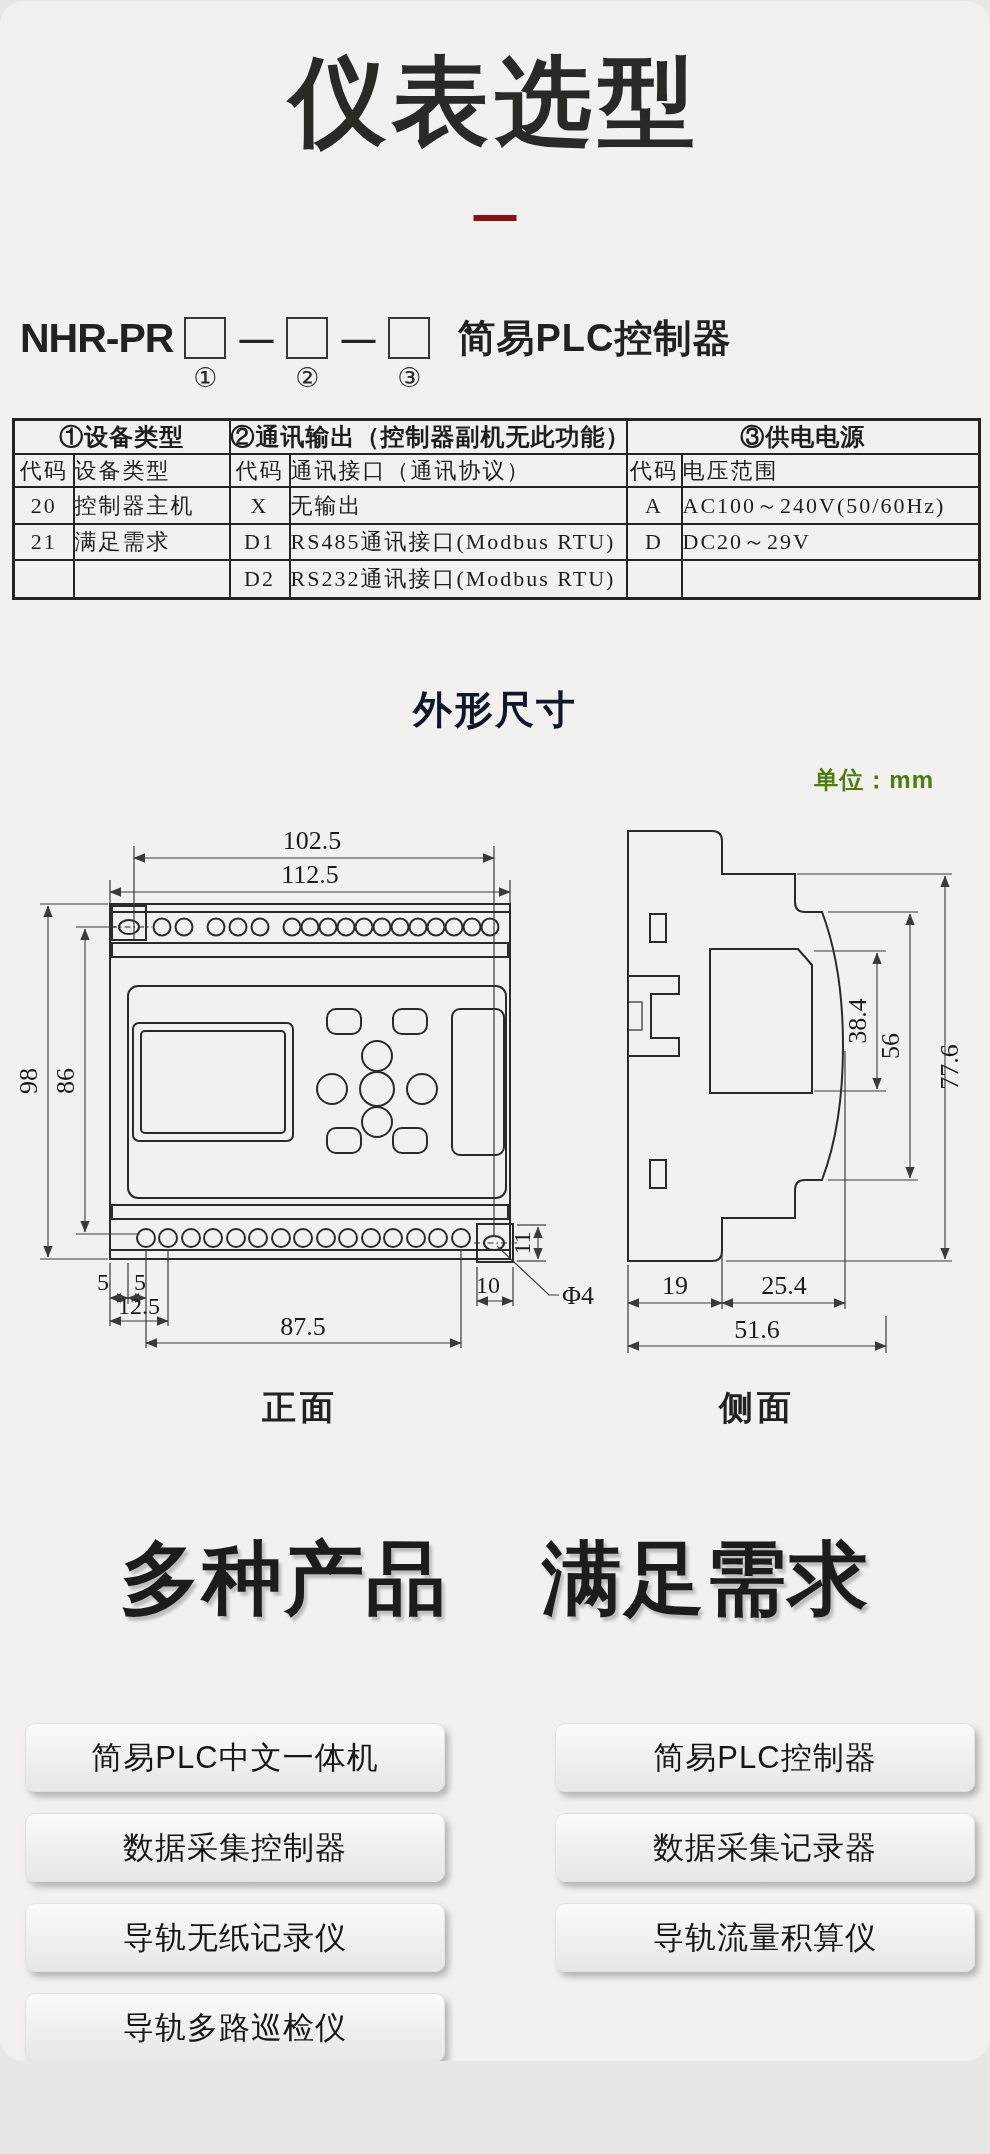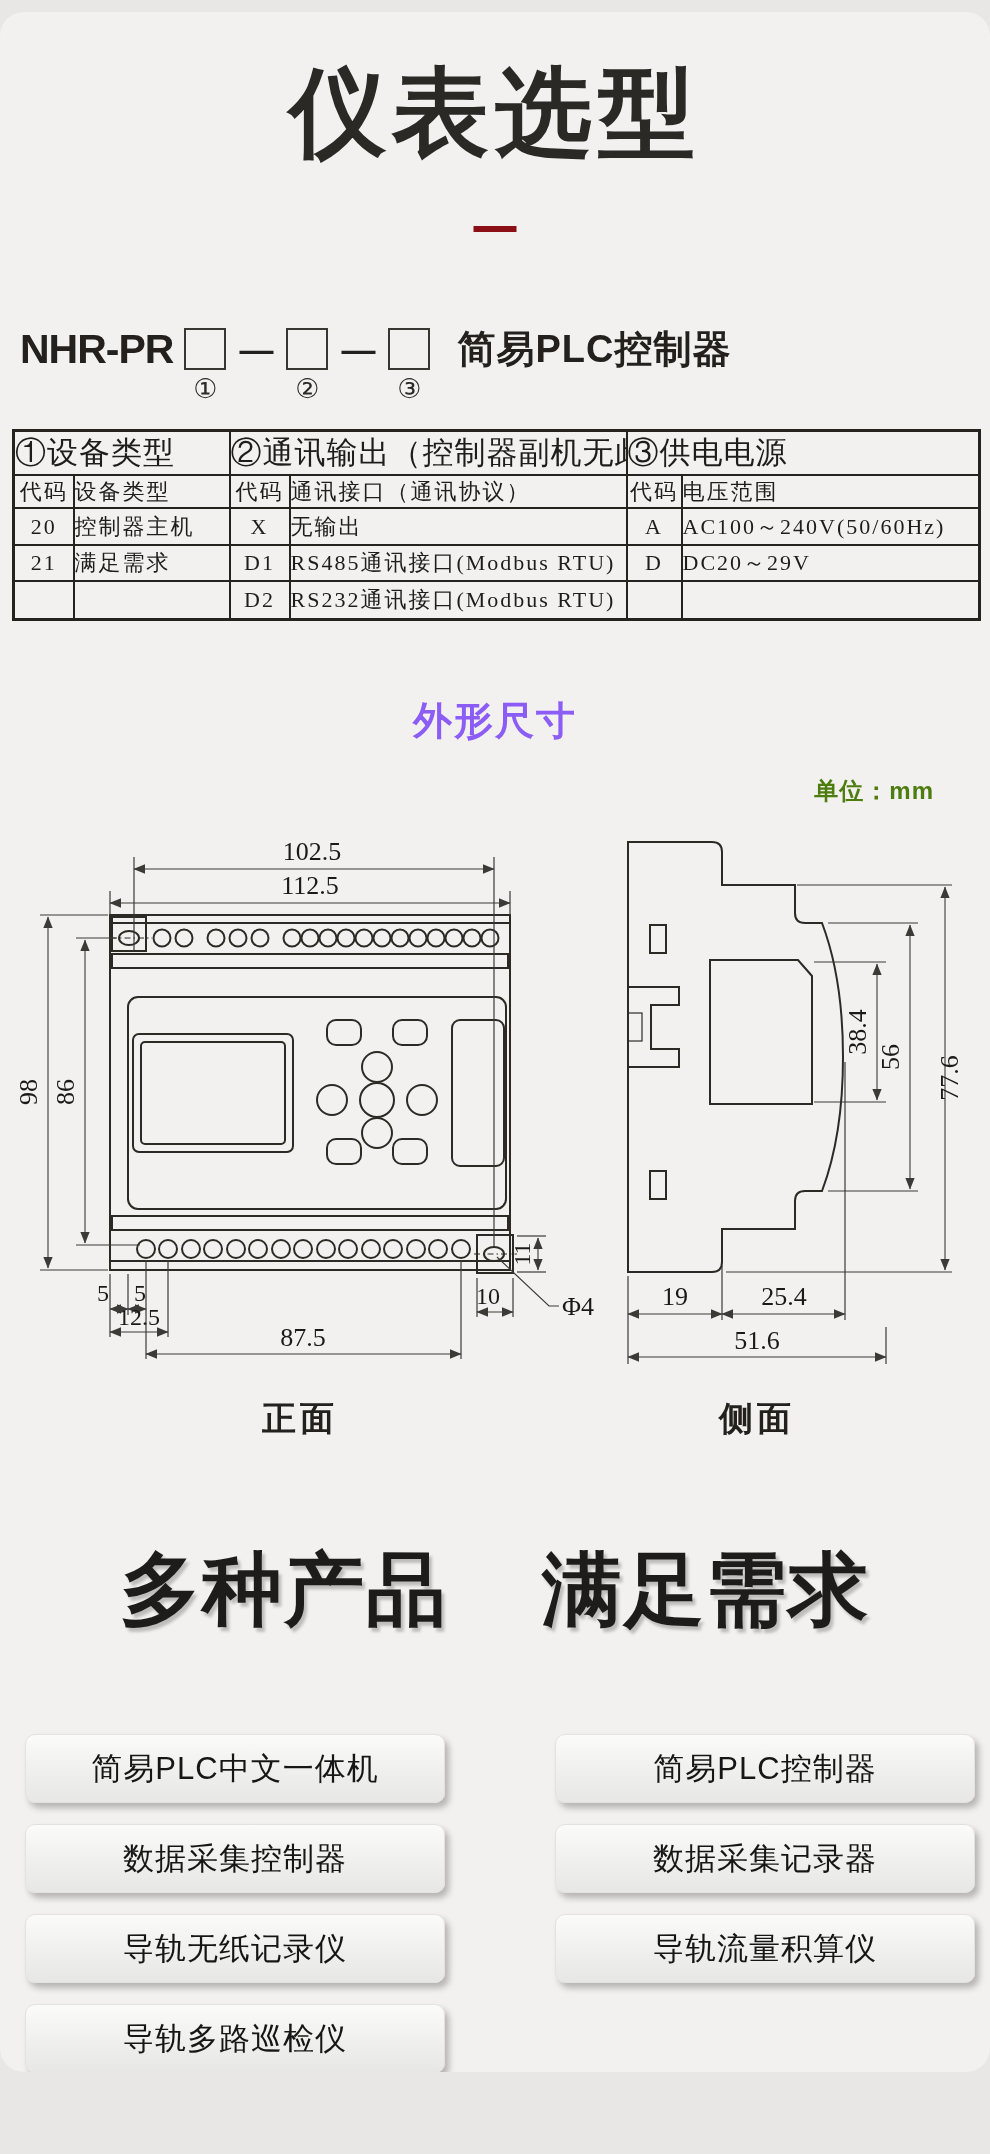--- a/index.html
+++ b/index.html
@@ -1,18 +1,18 @@
 <!DOCTYPE html>
 <html><head>
 <meta charset="utf-8">
 <style>
   html,body{margin:0;padding:0;}
   body{background:#e8e7e5;}
   .page{
-    position:relative;width:990px;height:2060px;margin:12px auto;
+    position:relative;width:990px;height:2060px;margin:1px auto;
     background:#f2f1ef;overflow:hidden;
     font-family:"Liberation Sans",sans-serif;color:#1f1d1b;border-radius:24px;
   }
   
   .page-title{
     position:absolute;top:48px;left:0;width:100%;
     text-align:center;font-size:97px;font-weight:900;letter-spacing:6px;
     color:#2b2926;margin:0;line-height:1.1;
   }
   .red-dash{
@@ -40,27 +40,27 @@
     position:absolute;top:417px;left:12px;width:966px;
     border-collapse:collapse;table-layout:fixed;
     border:3px solid #26221e;
   }
   table.sel td{border:2px solid #26221e;padding:0;overflow:hidden;white-space:nowrap;}
   tr.rh{height:29px;}
   tr.r0{height:33px;}
   tr.r1{height:37px;}
   tr.r2{height:36px;}
   tr.r3{height:38px;}
-  td.sec{font-size:31px;font-weight:400;padding-left:16px;letter-spacing:1px;}
+  td.sec{font-size:24px;font-weight:700;padding-left:16px;letter-spacing:1px;text-align:center;}
   td.code{text-align:center;font-family:"Liberation Serif",serif;font-size:22px;letter-spacing:2px;}
   td.val{font-family:"Liberation Serif",serif;font-size:22px;padding-left:12px;letter-spacing:2px;}
   
   .dim-heading{
     position:absolute;top:682px;left:0;width:100%;text-align:center;
-    font-size:39px;font-weight:700;color:#8b5cf6;margin:0;letter-spacing:2px;
+    font-size:39px;font-weight:700;color:#0f172a;margin:0;letter-spacing:2px;
   }
   .unit-label{
     position:absolute;top:763px;right:56px;
     font-size:24px;font-weight:700;color:#4d7c0f;letter-spacing:1px;
   }
   svg.drawing{position:absolute;top:800px;left:0;}
   .outline path,.outline rect,.outline circle,.outline ellipse,.outline line{
     stroke:#2d2a26;fill:none;stroke-width:2;
   }
   .thin{stroke-width:1.2 !important;}

